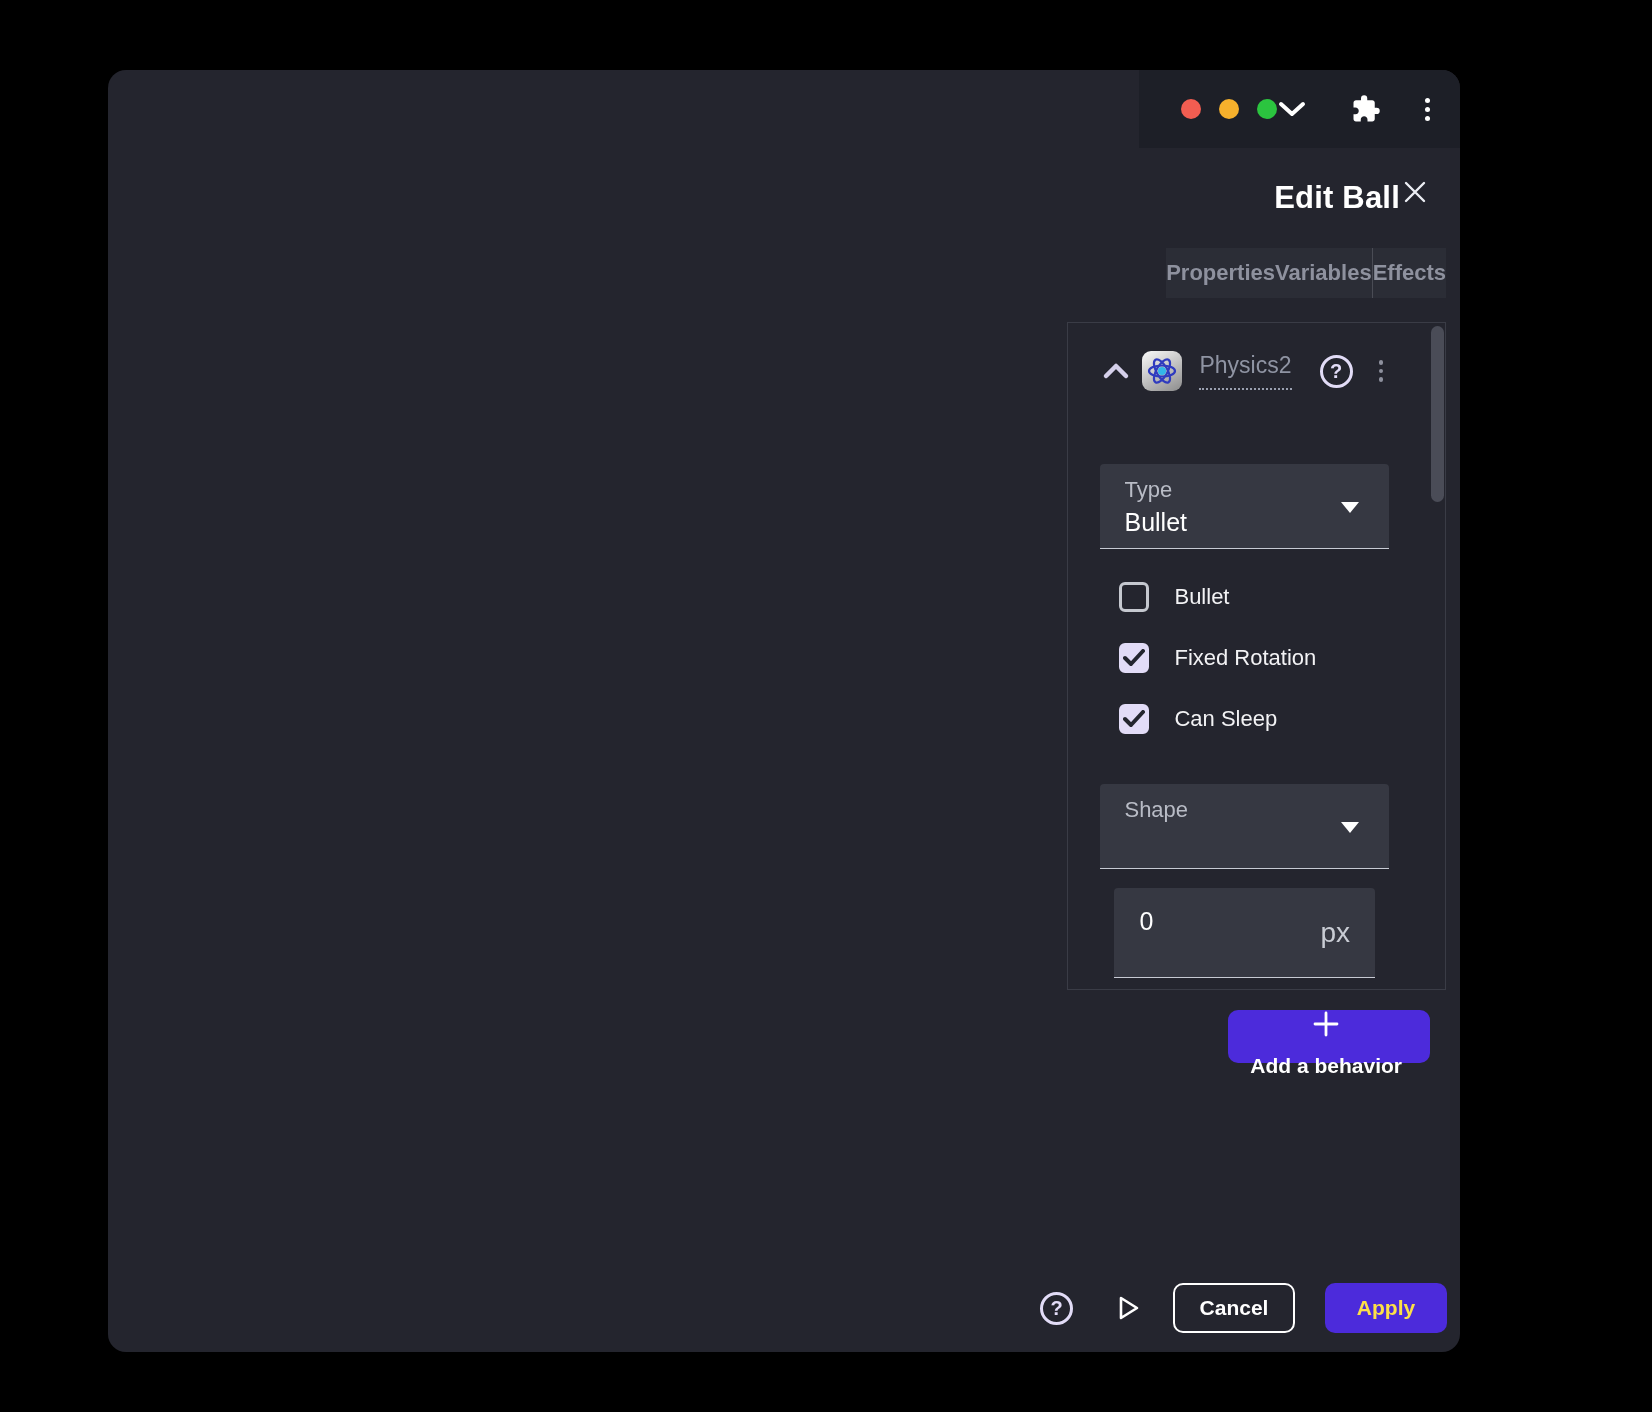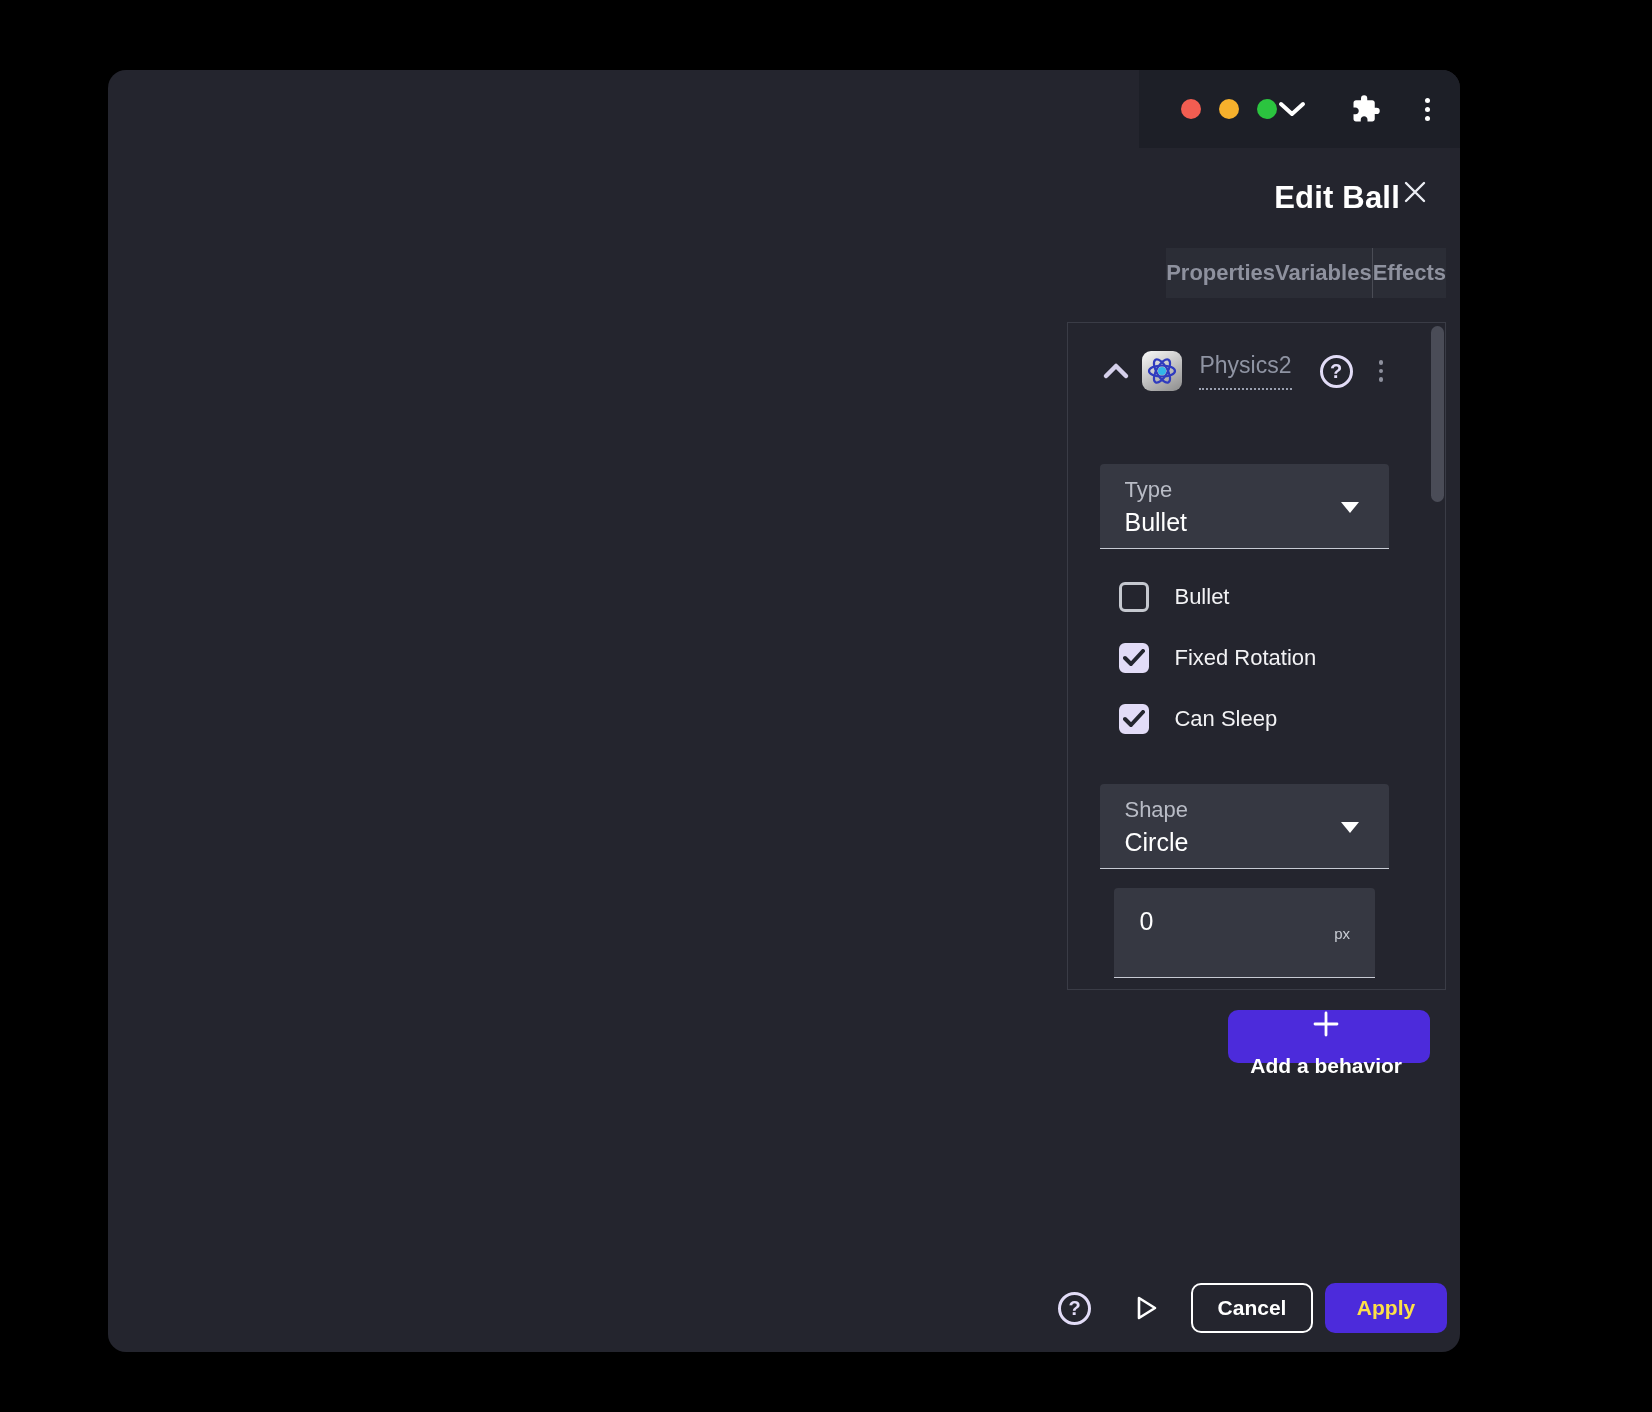--- a/index.html
+++ b/index.html
@@ -83,33 +83,33 @@
     display:flex;align-items:center;justify-content:center;flex:0 0 auto;}
   .checkbox svg{visibility:hidden;}
   .checkbox.checked{background:var(--lavender);border-color:var(--lavender);}
   .checkbox.checked svg{visibility:visible;}
   .cb-label{margin-left:25px;font-size:22px;color:#f2f2f4;}
 
   .text-field{margin:19px 70px 0 46px;height:90px;background:var(--field);
     border-radius:4px 4px 0 0;border-bottom:1px solid var(--field-underline);
     padding:14px 25px 0 25px;position:relative;}
   .f-unit{position:absolute;right:25px;top:50%;transform:translateY(-50%);
-    font-size:15px;color:#c9ccd4;}
+    font-size:28px;color:#c9ccd4;}
 
   
   .add-row{margin-top:20px;display:flex;justify-content:flex-end;padding-right:30px;}
   .add-btn{height:53px;background:var(--accent);border:none;border-radius:10px;
     display:flex;align-items:center;gap:16px;padding:0 28px 0 22px;cursor:pointer;flex-direction:column;}
   .add-btn .plus{color:#fff;}
   .add-btn .lbl{font-size:21px;font-weight:bold;color:#fff;}
 
   
   .footer{margin-top:auto;padding:0 13px 19px 24px;display:flex;align-items:center;}
   .play-btn{margin-left:40px;display:flex;cursor:pointer;}
-  .footer-right{margin-left:auto;display:flex;gap:12px;padding-left:30px;}
+  .footer-right{margin-left:auto;display:flex;gap:30px;padding-left:30px;}
   .btn{height:50px;min-width:122px;border-radius:10px;font-size:21px;font-weight:bold;
     display:flex;align-items:center;justify-content:center;padding:0 24px;cursor:pointer;}
   .btn-cancel{background:transparent;border:2px solid #fff;color:#fff;}
   .btn-apply{background:var(--accent);border:none;color:#fde047;}
 </style>
 </head>
 <body>
 
 <div class="window">
 
@@ -209,21 +209,20 @@
           <svg width="22" height="18" viewBox="0 0 22 18">
               <polyline points="2,9 8,15 20,2" fill="none" stroke="#23252e" stroke-width="4" stroke-linecap="round" stroke-linejoin="round"></polyline>
             </svg>
         </span>
         <span class="cb-label">Can Sleep</span>
       </div>
     </div>
 
     <div class="select-field select-shape">
       <div class="f-label">Shape</div>
-      <div class="f-value">Circle</div>
       <span class="caret"></span>
     </div>
 
     <div class="text-field">
       <div class="f-value">0</div>
       <span class="f-unit">px</span>
     </div>
 
     <div class="scrolltrack">
       <div class="scrollthumb"></div>

